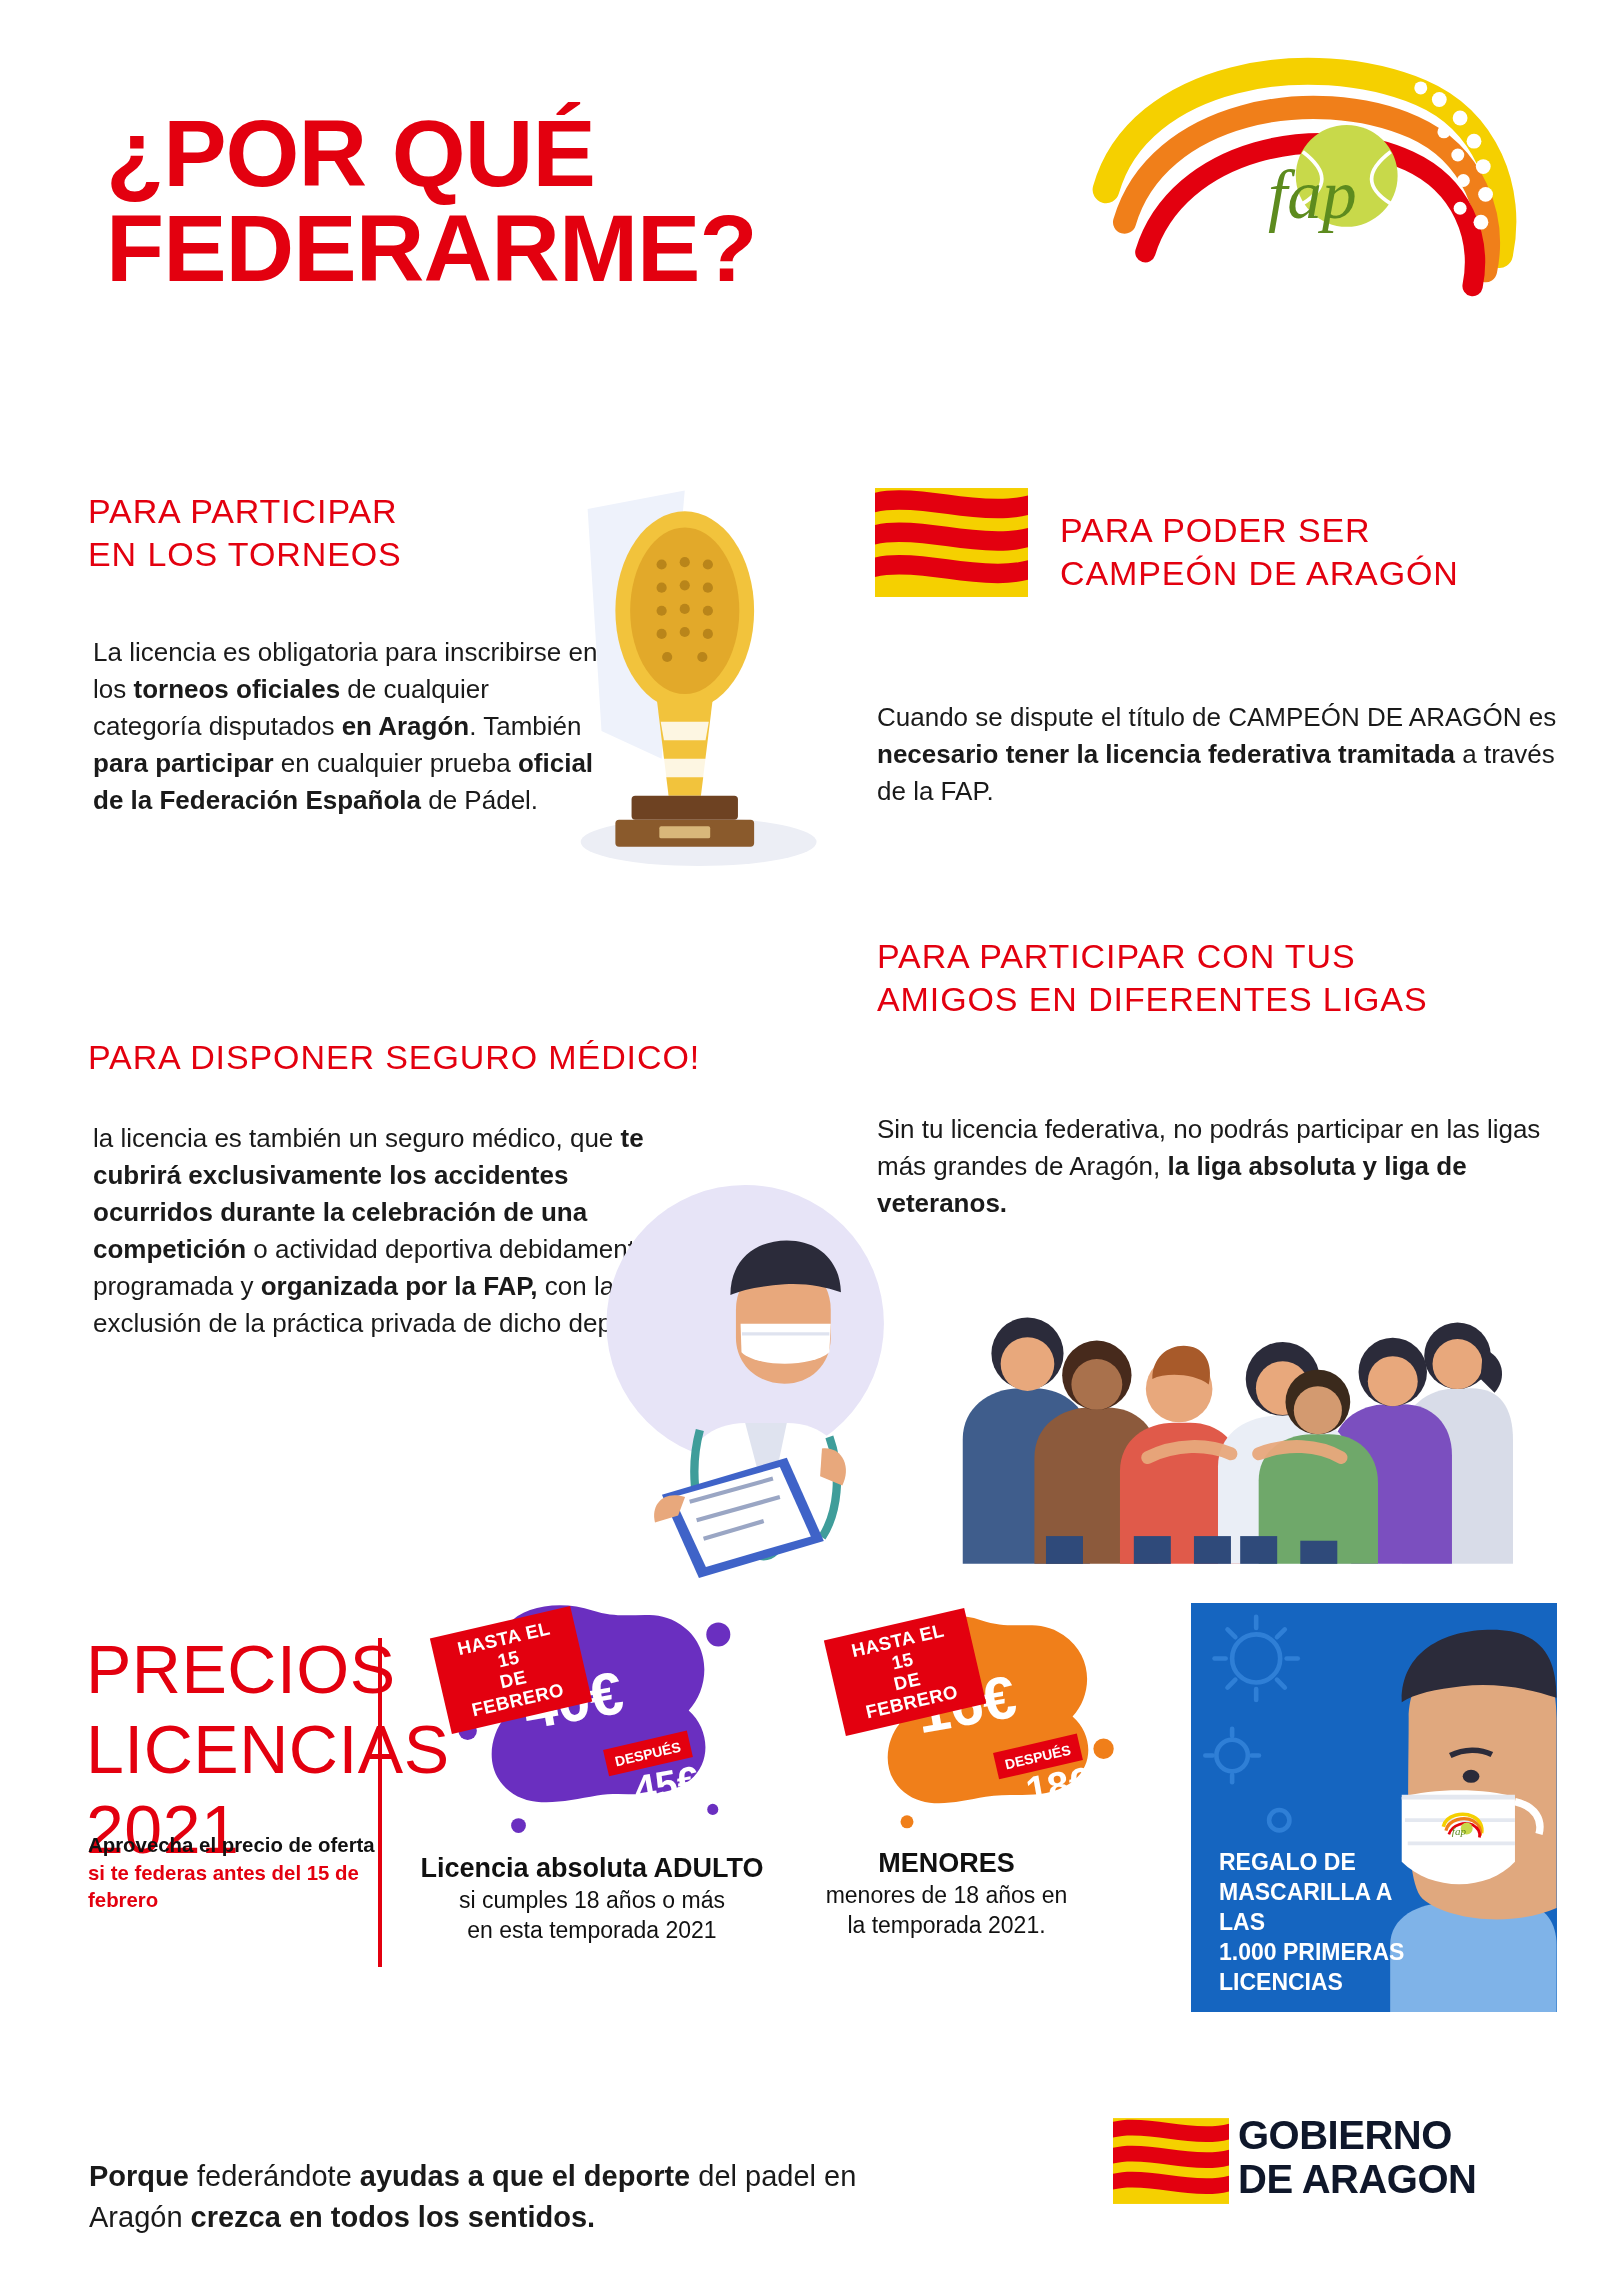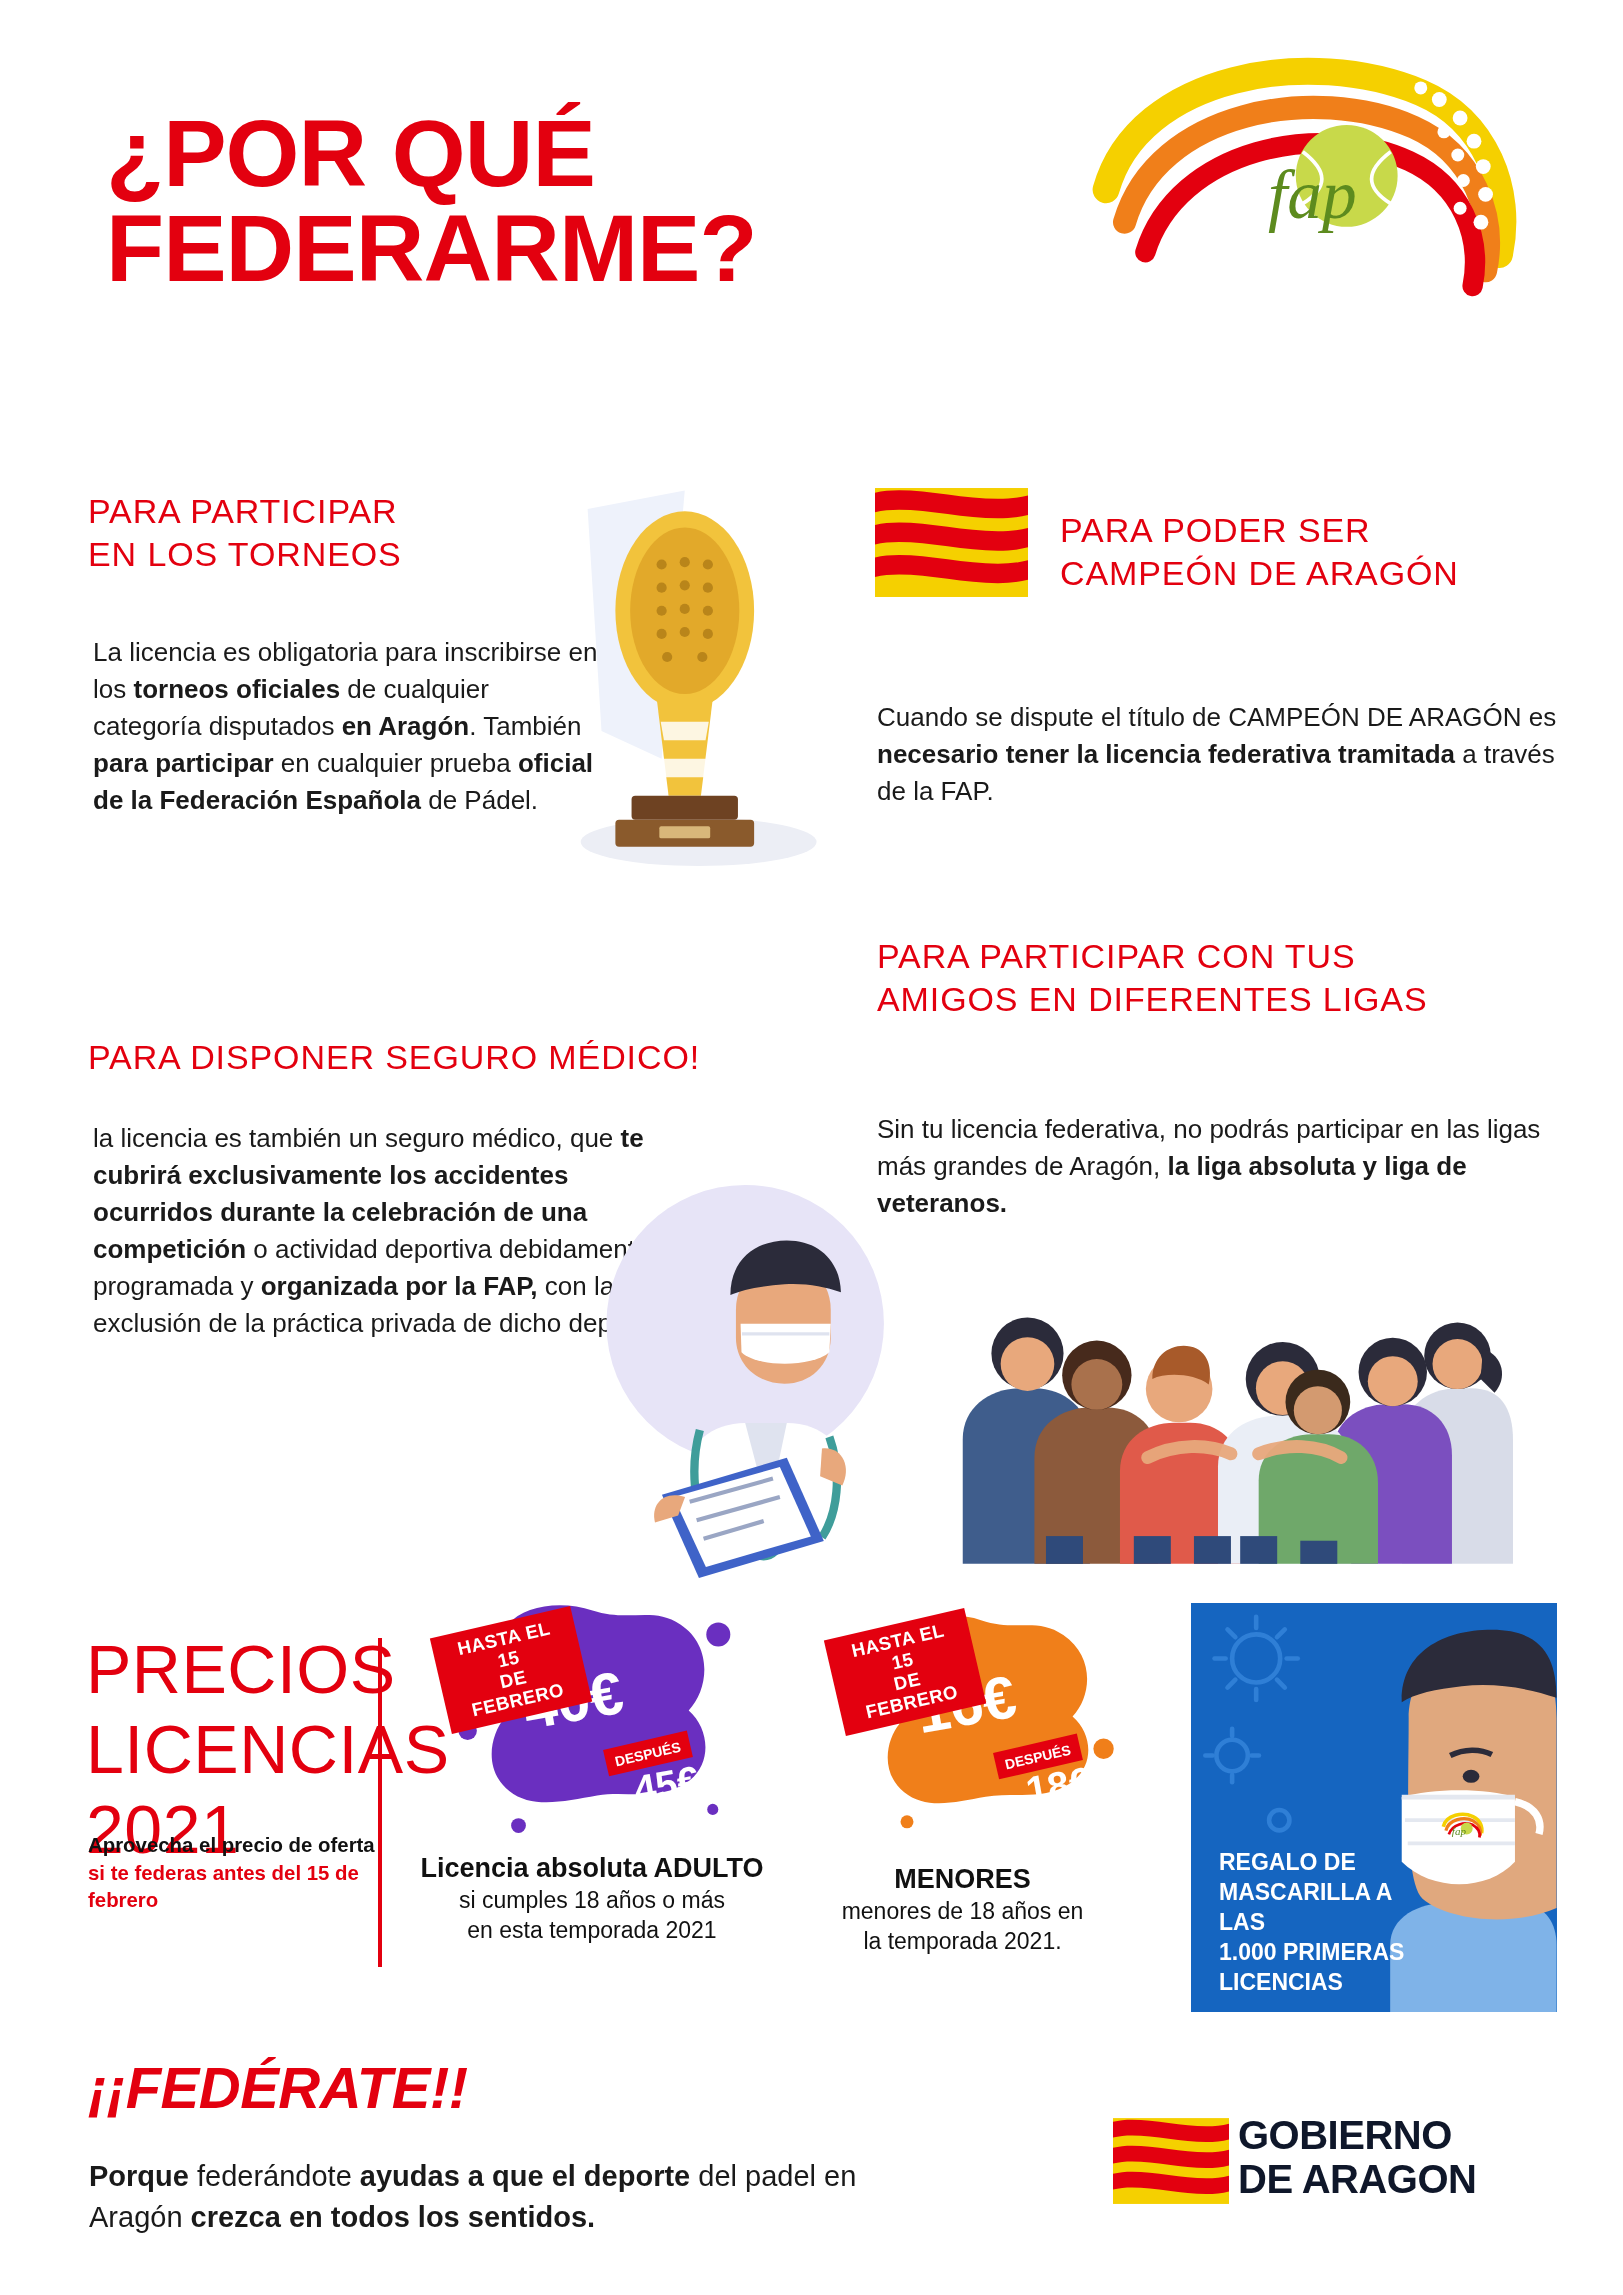--- a/index.html
+++ b/index.html
@@ -511,21 +511,21 @@
       <circle cx="160" cy="488" r="14" fill="#f07f1a"></circle>
     </svg>
     <div class="ribbon" style="left:0px; top:27px; width:120px;">
       <span>HASTA EL 15</span><br>
       <span>DE FEBRERO</span>
     </div>
     <div class="price-main" style="left:83px; top:74px;">16€</div>
     <div class="ribbon-small" style="left:162px; top:147px;">DESPUÉS</div>
     <div class="price-after" style="left:193px; top:168px;">18€</div>
   </div>
-  <div class="price-caption" style="left:796px; top:1846px; width:333px;margin-top:16px;">
+  <div class="price-caption" style="left:780px; top:1846px; width:333px;">
     <div class="hdr">MENORES</div>
     <div>menores de 18 años en</div>
     <div>la temporada 2021.</div>
   </div>
 
   <div id="mask-card">
     <svg width="366" height="409" viewBox="0 0 790 885" style="position:absolute;left:0;top:0;">
       <g fill="none" stroke="#2f7fd6" stroke-width="10">
         <circle cx="140" cy="120" r="52"></circle>
         <g stroke-linecap="round">
@@ -570,21 +570,20 @@
       </g>
     </svg>
     <div id="mask-card-text">
       <div>REGALO DE</div>
       <div>MASCARILLA A LAS</div>
       <div>1.000 PRIMERAS</div>
       <div>LICENCIAS</div>
     </div>
   </div>
 
-  <div id="federate">¡¡FEDÉRATE!!</div>
   <div id="footer-text" class="body-text"><b>Porque</b> federándote <b>ayudas a que el deporte</b> del padel en Aragón <b>crezca en todos los sentidos.</b></div>
 
   <div id="gov-logo">
     <svg width="116" height="93" viewBox="0 0 250 200" style="position:absolute;left:0;top:8.3px;">
       <rect x="0" y="0" width="250" height="185" fill="#f5d000"></rect>
       <g fill="#e3000f">
         <path d="M0 8 C68 -10, 175 32, 250 12 L250 46 C175 66, 68 24, 0 42 Z"></path>
         <path d="M0 64 C68 46, 175 88, 250 68 L250 102 C175 122, 68 80, 0 98 Z"></path>
         <path d="M0 120 C68 102, 175 144, 250 124 L250 158 C175 178, 68 136, 0 154 Z"></path>
       </g>

